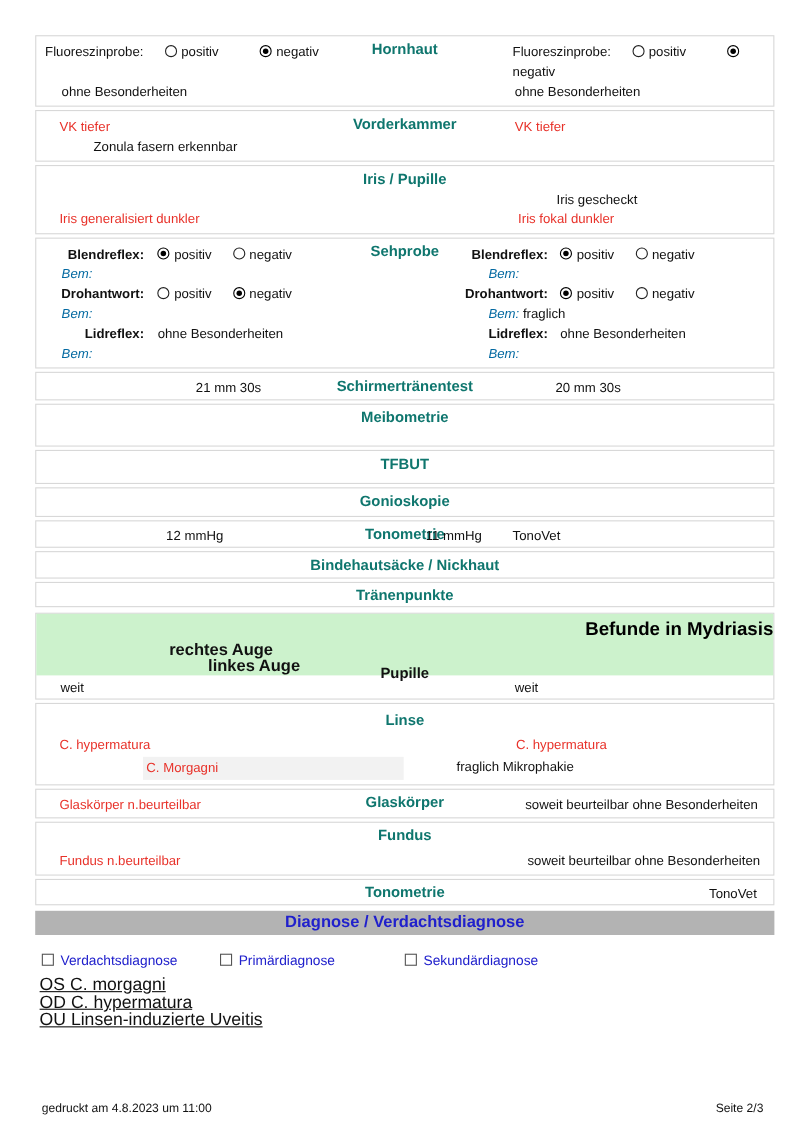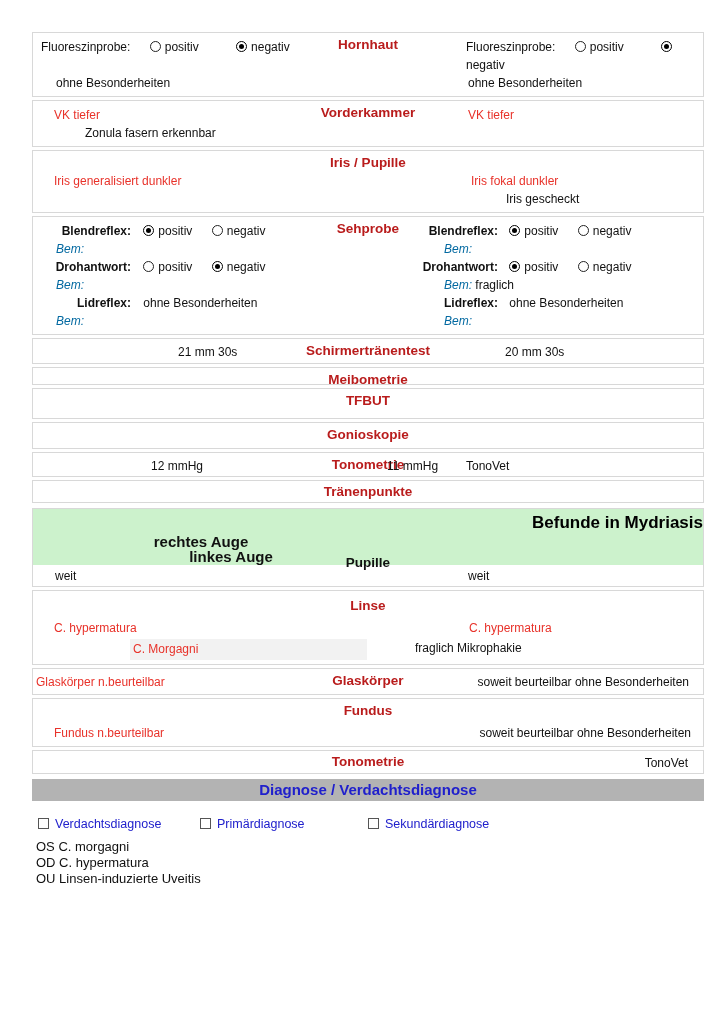--- a/index.html
+++ b/index.html
@@ -6,21 +6,21 @@
     --red:#e8322a; --blue:#2020cc; --green-banner:#ccf2cc; --gray-banner:#b3b3b3;
   }
   *{margin:0;padding:0;box-sizing:border-box;}
   html,body{background:#fff;}
   body{font-family:"Liberation Sans","DejaVu Sans",sans-serif;color:#111;}
   .page{position:relative;width:724px;height:1024px;background:#fff;overflow:hidden;}
   .form{position:absolute;left:32px;top:32px;width:672px;}
   .row{position:relative;border:1px solid #d8d8d8;background:#fff;margin-bottom:3px;font-size:12px;}
   .l{display:flex;line-height:18px;}
   .half{width:336px;flex:none;}
-  .sec-title{font-weight:bold;font-size:13.5px;color:#b91c1c;}
+  .sec-title{font-weight:bold;font-size:13.5px;color:#0f766e;}
   .abs-title{position:absolute;left:0;right:0;top:4px;text-align:center;}
   .own-title{text-align:center;line-height:18px;padding-top:3px;}
   .red{color:var(--red);}
   .bem{color:#0369a1;font-style:italic;}
   .lab{display:inline-block;width:90px;text-align:right;font-weight:bold;margin-right:9px;}
   .rlab{display:inline-block;width:129px;text-align:right;font-weight:bold;margin-right:8px;}
   .radio{display:inline-block;width:11px;height:11px;border:1px solid #222;border-radius:50%;background:#fff;position:relative;vertical-align:-1px;margin-right:4px;}
   .radio.checked{border-color:#000;}
   .radio.checked::after{content:"";position:absolute;left:2px;top:2px;width:5px;height:5px;border-radius:50%;background:#000;}
   .radio.g2{margin-left:16px;}
@@ -36,21 +36,21 @@
   .eyeh.rh{transform:translateX(30px);}
   .pupille-title{position:absolute;left:0;right:0;bottom:-5px;text-align:center;font-weight:bold;font-size:13.5px;}
   .weit-line{line-height:16px;padding:3px 0 2px;}
   .strip{display:block;margin-left:97px;margin-right:2px;background:#f2f2f2;padding:1px 0 2px 3px;}
   
   .gray-banner{background:var(--gray-banner);border:none;text-align:center;font-weight:bold;font-size:15px;line-height:22px;color:var(--blue);margin-bottom:14px;}
   
   .checkline{position:relative;height:22px;margin-top:3px;font-size:12.5px;color:var(--blue);}
   .ck{position:absolute;top:2px;white-space:nowrap;}
   .checkbox{display:inline-block;width:11px;height:11px;border:1.5px solid #555;background:#fff;vertical-align:-1px;margin-right:6px;}
-  .diag-lines{font-size:13px;line-height:16px;padding-left:4px;margin-top:2px;color:#111;}
+  .diag-lines{font-size:16px;line-height:16px;padding-left:4px;margin-top:2px;color:#111;text-decoration:underline;}
   .footer{position:absolute;left:38px;right:30px;top:1002px;display:flex;justify-content:space-between;font-size:11px;color:#111;}
 </style>
 </head>
 <body>
 
 <div class="page">
   <div class="form">
 
     <div class="row pad-top pad-bot">
       <div class="sec-title abs-title">Hornhaut</div>
@@ -80,26 +80,26 @@
       </div>
       <div class="l">
         <div class="half" style="padding-left:52px">Zonula fasern erkennbar</div>
         <div class="half"></div>
       </div>
     </div>
 
     <div class="row pad-bot">
       <div class="sec-title own-title">Iris / Pupille</div>
       <div class="l">
+        <div class="half"></div>
+        <div class="half" style="padding-left:137px">Iris gescheckt</div>
+      </div>
+      <div class="l">
         <div class="half red" style="padding-left:21px">Iris generalisiert dunkler</div>
         <div class="half red" style="padding-left:102px">Iris fokal dunkler</div>
-      </div>
-      <div class="l">
-        <div class="half"></div>
-        <div class="half" style="padding-left:137px">Iris gescheckt</div>
       </div>
     </div>
 
     <div class="row pad-top pad-bot">
       <div class="sec-title abs-title">Sehprobe</div>
       <div class="l">
         <div class="half" style="padding-left:8px">
           <span class="lab">Blendreflex:</span>
           <span class="radio checked"></span><span>positiv</span>
           <span class="radio g2"></span><span>negativ</span>
@@ -145,39 +145,42 @@
         <div class="half" style="padding-left:75px"><span class="bem">Bem:</span> <span></span></div>
       </div>
     </div>
 
     <div class="row" style="height:26px">
       <div class="sec-title abs-title">Schirmertränentest</div>
       <span class="val-abs" style="left:145px">21 mm 30s</span>
       <span class="val-abs" style="left:472px">20 mm 30s</span>
     </div>
 
-    <div class="row" style="height:18px">
+    <div class="row" style="height:39px">
       <div class="sec-title abs-title">Meibometrie</div>
     </div>
 
     <div class="row" style="height:31px">
       <div class="sec-title abs-title">TFBUT</div>
     </div>
 
     <div class="row" style="height:27px;margin-top:3px">
       <div class="sec-title abs-title">Gonioskopie</div>
     </div>
 
     <div class="row" style="height:25px">
       <div class="sec-title abs-title">Tonometrie</div>
       <span class="val-abs" style="left:118px">12 mmHg</span>
       <span class="val-abs" style="left:354px">11 mmHg</span>
       <span class="val-abs" style="left:433px">TonoVet</span>
     </div>
 
+    <div class="row" style="height:25px">
+      <div class="sec-title abs-title">Bindehautsäcke / Nickhaut</div>
+    </div>
 
     <div class="row" style="height:23px">
       <div class="sec-title abs-title" style="top:3px">Tränenpunkte</div>
     </div>
 
     <div class="row" style="margin-top:5px">
       <div class="greenpart">
         <div class="myd-banner">Befunde in Mydriasis</div>
         <div class="myd-headers">
           <div class="half eyeh">rechtes Auge</div>
@@ -200,21 +203,21 @@
       <div class="l" style="margin-top:2px">
         <div class="half">
             <span class="strip red">C. Morgagni</span>
           </div>
         <div class="half" style="padding-left:46px">fraglich Mikrophakie</div>
       </div>
     </div>
 
     <div class="row" style="height:27px">
       <div class="sec-title abs-title">Glaskörper</div>
-      <span class="val-abs red" style="left:3px">Glaskörper n.beurteilbar</span>
+      <span class="val-abs red" style="left:21px">Glaskörper n.beurteilbar</span>
       <span class="val-abs" style="right:14px">soweit beurteilbar ohne Besonderheiten</span>
     </div>
 
     <div class="row pad-bot">
       <div class="sec-title own-title">Fundus</div>
       <div class="l" style="margin-top:4px">
         <div class="half red" style="padding-left:21px">Fundus n.beurteilbar</div>
         <div class="half" style="text-align:right;padding-right:14px">soweit beurteilbar ohne Besonderheiten</div>
       </div>
     </div>
@@ -233,13 +236,17 @@
     </div>
 
     <div class="diag-lines">
       <div>OS C. morgagni</div>
       <div>OD C. hypermatura</div>
       <div>OU Linsen-induzierte Uveitis</div>
     </div>
 
   </div>
 
+  <div class="footer">
+    <span>gedruckt am 4.8.2023 um 11:00</span>
+    <span>Seite 2/3</span>
+  </div>
 </div>
 
 </body></html>

